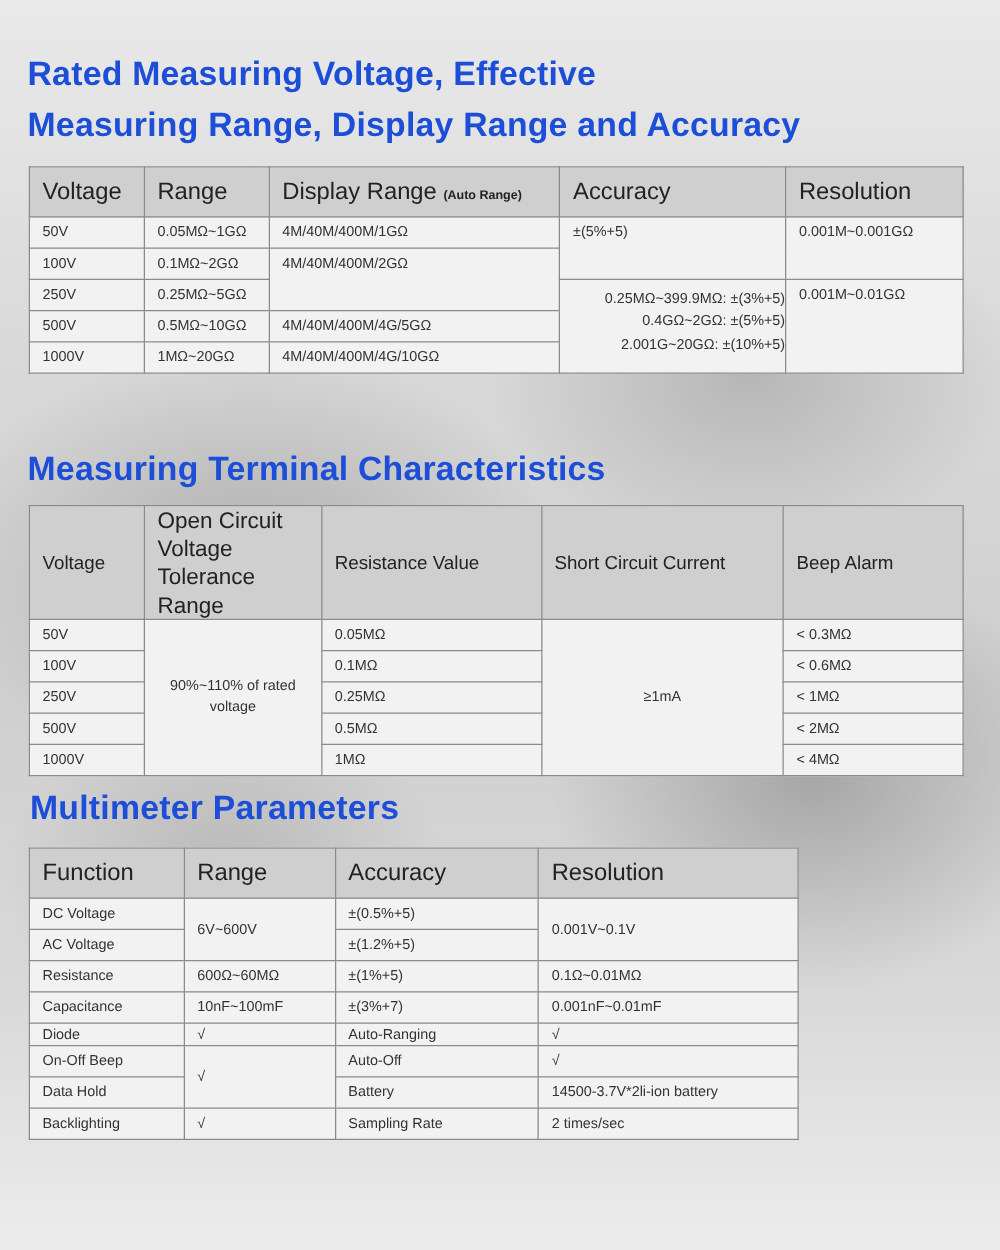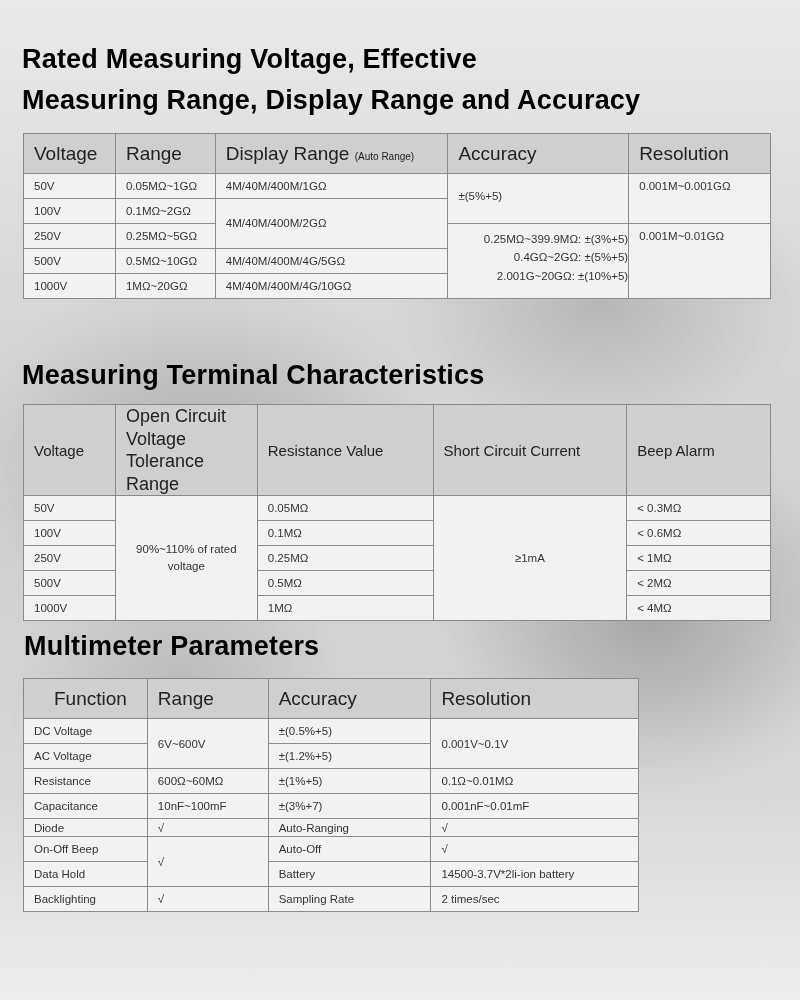--- a/index.html
+++ b/index.html
@@ -7,29 +7,29 @@
     width:800px; height:1000px; position:relative; overflow:hidden;
     font-family:"Liberation Sans", sans-serif; color:#222;
     background:
       radial-gradient(ellipse 300px 200px at 600px 300px, rgba(120,120,120,0.35), transparent 70%),
       radial-gradient(ellipse 350px 250px at 200px 450px, rgba(110,110,110,0.35), transparent 70%),
       radial-gradient(ellipse 300px 250px at 650px 620px, rgba(100,100,100,0.4), transparent 70%),
       radial-gradient(ellipse 250px 200px at 180px 700px, rgba(120,120,120,0.3), transparent 70%),
       linear-gradient(180deg, #e9e9e9 0%, #d8d8d8 30%, #cfcfcf 55%, #d9d9d9 80%, #ececec 100%);
   }
   .title {
-    position:absolute; left:22px; font-weight:bold; font-size:27px; color:#000000;
+    position:absolute; left:22px; font-weight:bold; font-size:27px; color:#1d4ed8;
     letter-spacing:0.2px; line-height:1; margin:0;
   }
   table { position:absolute; border-collapse:collapse; background:#f2f2f2; }
   td, th { border:1px solid #8a8a8a; padding:0 0 0 10px; text-align:left; font-weight:normal; vertical-align:middle; }
   th { background:#cfcfcf; color:#222; }
   td { font-size:11.5px; color:#333; }
   .c { text-align:center; padding:0; }
-  .small { font-size:10px; }
+  .small { font-size:10px;font-weight:bold; }
   .ml { line-height:1.6;text-align:right; }
 </style>
 </head>
 <body>
 
 <h1 class="title" style="top:46px;">Rated Measuring Voltage, Effective</h1>
 <h1 class="title" style="top:87px;">Measuring Range, Display Range and Accuracy</h1>
 
 <table style="left:23px; top:133px; width:748px;">
   <colgroup>
@@ -44,27 +44,27 @@
     <th style="font-size:19px;">Voltage</th>
     <th style="font-size:19px;">Range</th>
     <th style="font-size:19px;"><span>Display Range</span> <span class="small">(Auto Range)</span></th>
     <th style="font-size:19px;">Accuracy</th>
     <th style="font-size:19px;">Resolution</th>
   </tr>
   <tr style="height:25px;">
     <td>50V</td>
     <td>0.05MΩ~1GΩ</td>
     <td>4M/40M/400M/1GΩ</td>
-    <td rowspan="2" style="vertical-align:top; padding-top:16px;">±(5%+5)</td>
+    <td rowspan="2" style="vertical-align:top; padding-top:6px;">±(5%+5)</td>
     <td rowspan="2" style="vertical-align:top; padding-top:6px;">0.001M~0.001GΩ</td>
   </tr>
   <tr style="height:25px;">
     <td>100V</td>
     <td>0.1MΩ~2GΩ</td>
-    <td rowspan="2" style="vertical-align:top; padding-top:18px;margin-left:21px;">4M/40M/400M/2GΩ</td>
+    <td rowspan="2" style="vertical-align:top; padding-top:6px;margin-left:21px;">4M/40M/400M/2GΩ</td>
   </tr>
   <tr style="height:25px;">
     <td>250V</td>
     <td>0.25MΩ~5GΩ</td>
     <td rowspan="3" class="ml" style="vertical-align:top; padding-top:6px;">
       <div>0.25MΩ~399.9MΩ: ±(3%+5)</div>
       <div>0.4GΩ~2GΩ:  ±(5%+5)</div>
       <div>2.001G~20GΩ: ±(10%+5)</div>
     </td>
     <td rowspan="3" style="vertical-align:top; padding-top:6px;">0.001M~0.01GΩ</td>
@@ -140,21 +140,21 @@
 
 <table style="left:23px; top:678px; width:616px;">
   <colgroup>
       <col style="width:124px">
       <col style="width:121px">
       <col style="width:163px">
       <col style="width:208px">
     </colgroup>
   <tbody>
       <tr style="height:40px;">
-    <th style="font-size:19px;text-align:center;">Function</th>
+    <th style="font-size:19px;">Function</th>
     <th style="font-size:19px;">Range</th>
     <th style="font-size:19px;">Accuracy</th>
     <th style="font-size:19px;">Resolution</th>
   </tr>
   <tr style="height:25px;">
     <td>DC Voltage</td>
     <td rowspan="2">6V~600V</td>
     <td>±(0.5%+5)</td>
     <td rowspan="2">0.001V~0.1V</td>
   </tr>

